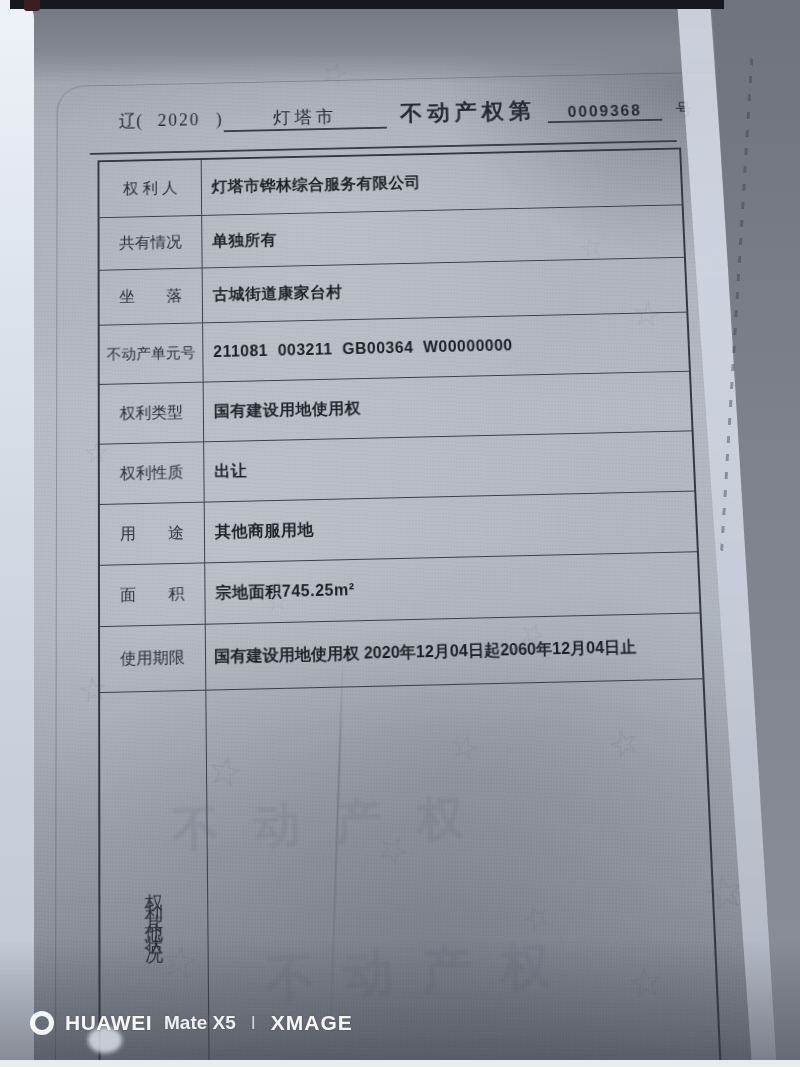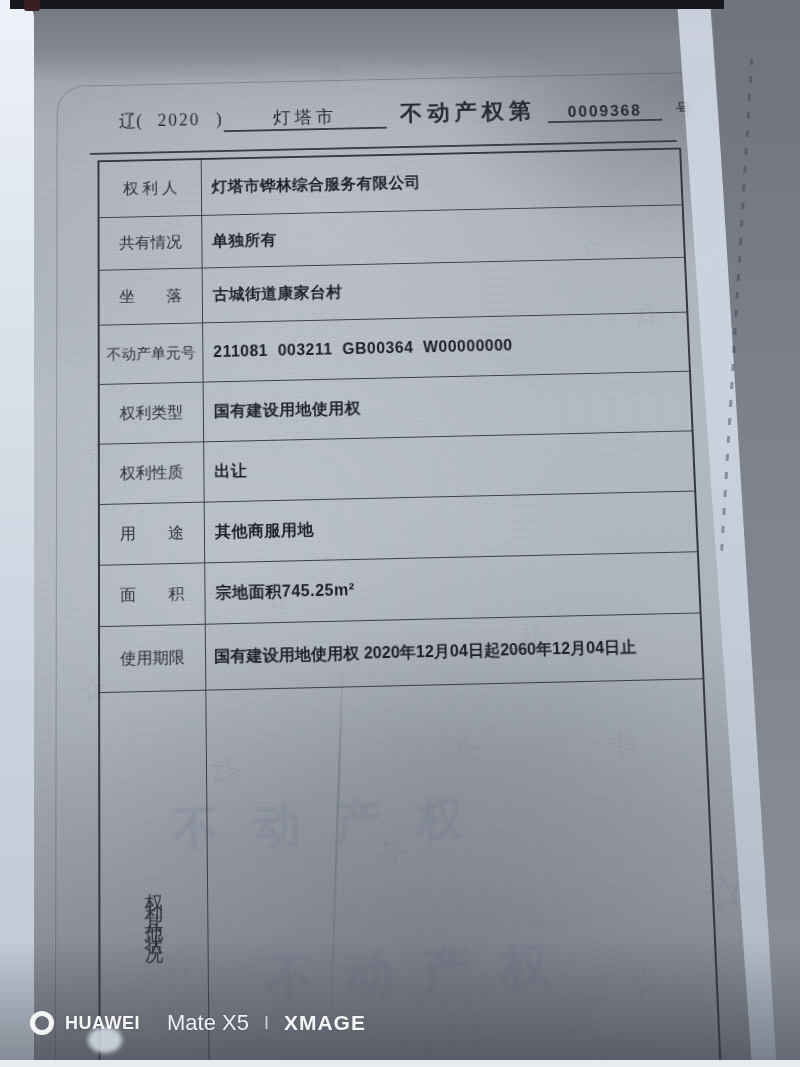--- a/index.html
+++ b/index.html
@@ -78,22 +78,22 @@
   .star{position:absolute;color:#3f4a63;opacity:.11;line-height:1;filter:blur(.4px);font-family:"DejaVu Sans",sans-serif;}
   .emboss{position:absolute;font-family:"Liberation Serif","DejaVu Serif",serif;font-weight:700;
     color:rgba(62,72,96,.10);filter:blur(1px);white-space:nowrap;}
   .crease{position:absolute;left:330px;top:655px;width:2px;height:370px;transform:rotate(3deg);
     background:linear-gradient(180deg,transparent,rgba(60,66,80,.30) 30%,rgba(60,66,80,.16) 70%,transparent);}
 
   
   .cam{position:absolute;left:30px;top:1006px;height:34px;display:flex;align-items:center;gap:11px;
     color:rgba(255,255,255,.94);text-shadow:0 0 2px rgba(40,44,54,.35);}
   .ring{width:14px;height:14px;border:5px solid rgba(255,255,255,.92);border-radius:50%;}
-  .cam .brand{font-size:18px;font-weight:700;letter-spacing:.5px;}
-  .cam .model{font-size:22px;font-weight:400;opacity:.96;margin-left:16px;}
+  .cam .brand{font-size:21px;font-weight:700;letter-spacing:.5px;}
+  .cam .model{font-size:19px;font-weight:700;opacity:.96;margin-left:1px;}
   .cam .sep{font-size:18px;opacity:.75;margin:0 4px;font-weight:400;}
   .cam .imaging{font-size:21px;font-weight:700;letter-spacing:1px;}
 </style>
 </head>
 <body>
 
 <div class="frame">
 
   <div class="mottle"></div>
   <div class="texture"></div>

